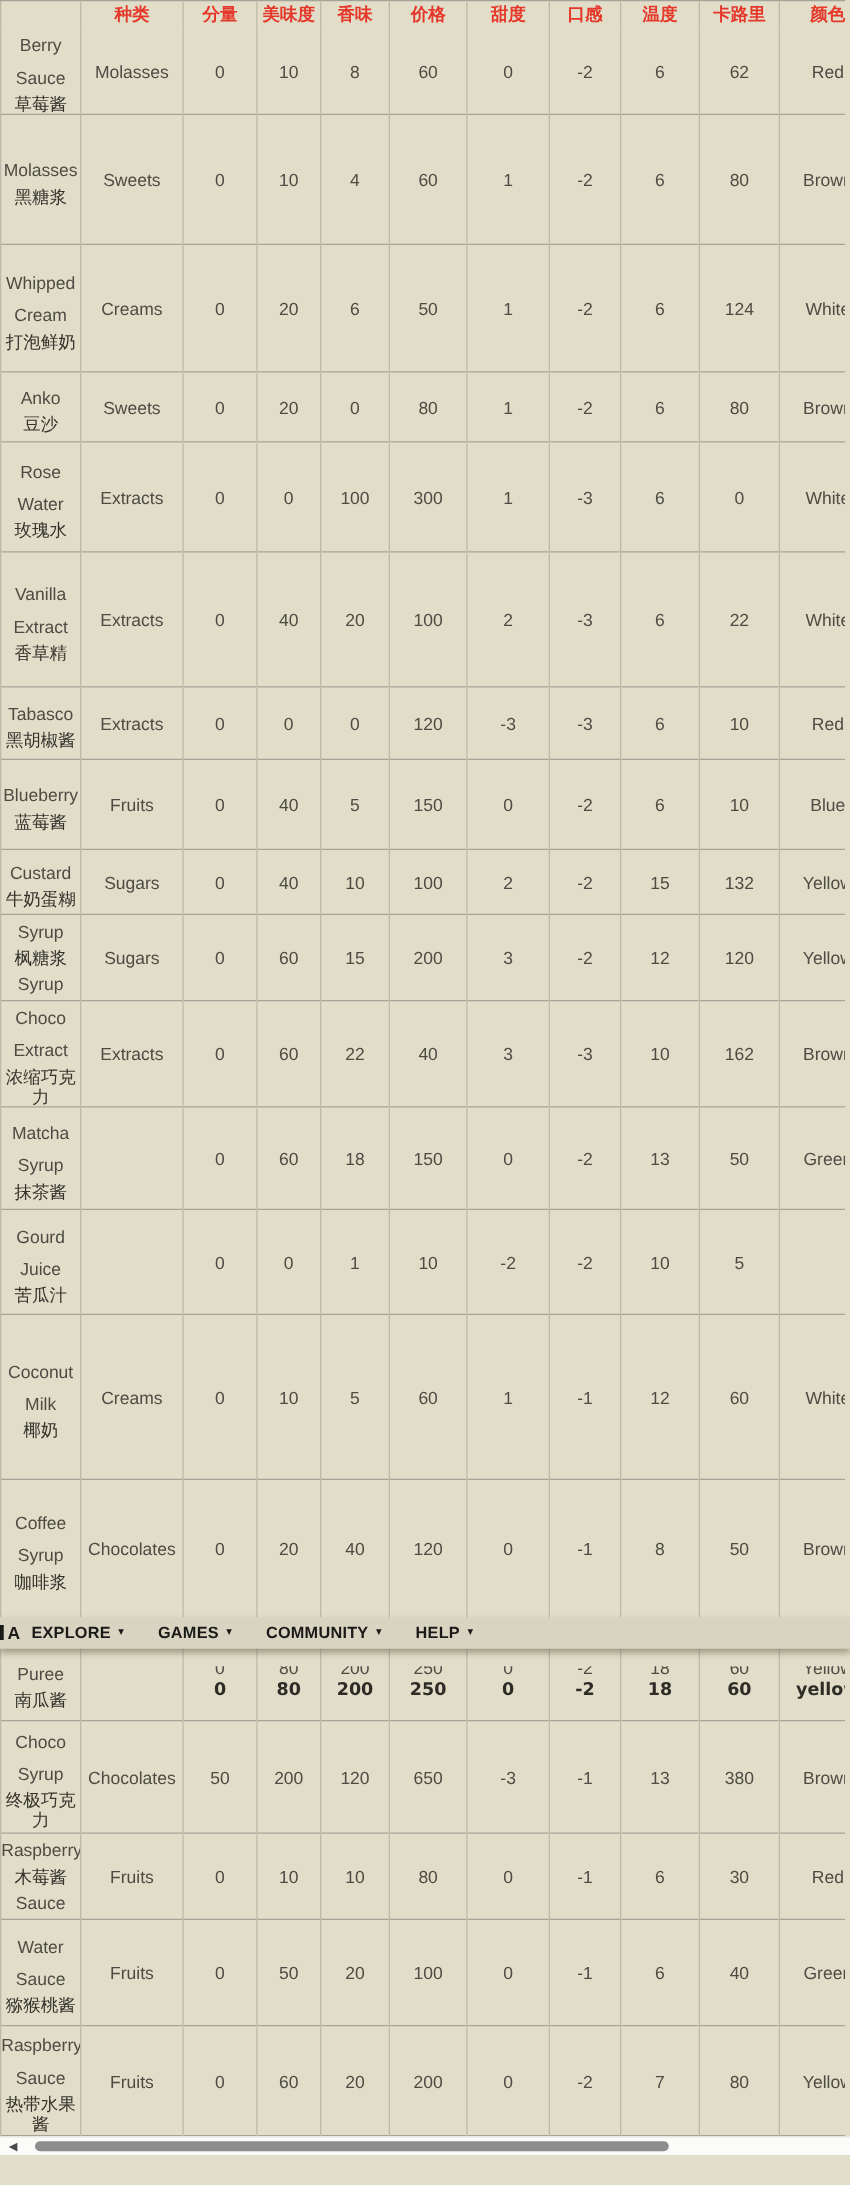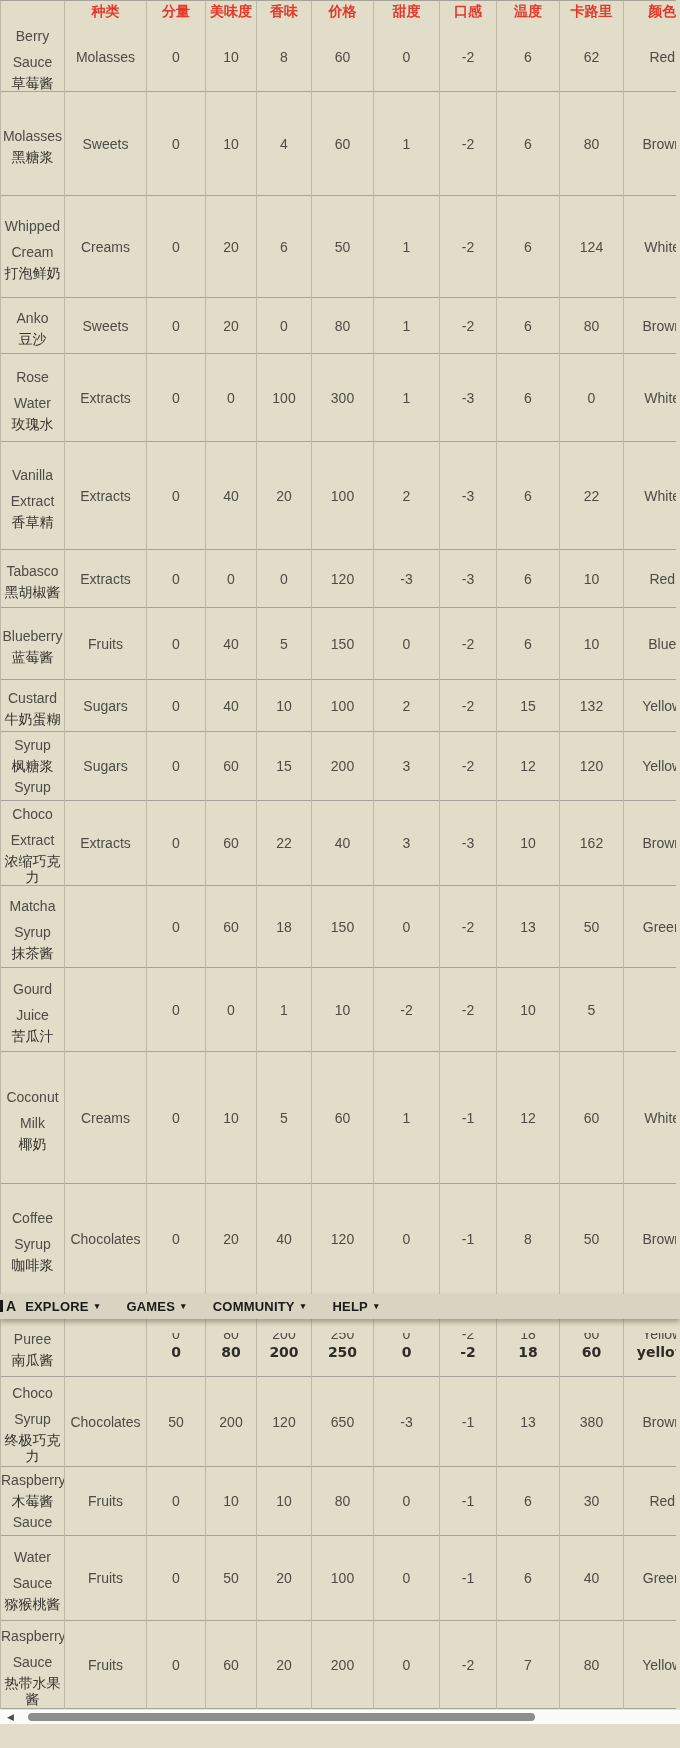--- a/index.html
+++ b/index.html
@@ -32,21 +32,21 @@
   .clip > span{display:block;margin-top:-6px;line-height:15px;color:var(--text)}
   .typed{line-height:19px;font-weight:700;color:var(--typed_text);font-family:"DejaVu Sans",sans-serif;font-size:14px}
   
   .navbar{
     position:relative;z-index:5;height:25px;width:680px;background:var(--navbar_bg);
     display:flex;align-items:center;box-shadow:0 3px 5px rgba(85,80,55,.45);
     color:var(--navbar_text);white-space:nowrap;
   }
   .nav-logo{display:inline-flex;align-items:center;font-weight:800;font-size:14px;margin-right:9px}
   .nav-logo::before{content:"";display:inline-block;width:3px;height:12px;background:var(--navbar_text);margin-right:3px}
-  .nav-item{display:inline-flex;align-items:center;margin-right:27px;font-size:13px;font-weight:bold;letter-spacing:.2px;cursor:pointer}
+  .nav-item{display:inline-flex;align-items:center;margin-right:27px;font-size:13px;font-weight:normal;letter-spacing:.2px;cursor:pointer}
   .nav-item .tri{font-style:normal;font-size:9px;margin-left:6px;line-height:1}
   .nav-annotation{font-size:15px;font-weight:600;color:#141412;font-family:"DejaVu Sans",sans-serif;margin-left:2px}
   
   .hscroll{position:relative;width:680px;height:14px;background:var(--scroll_track);border-top:1px solid #e4e4e0}
   .sb-arrow{position:absolute;left:7px;top:0;line-height:14px;font-size:9px;color:#4a4a4a}
   .sb-thumb{position:absolute;left:28px;top:3px;width:507px;height:8px;border-radius:4px;background:var(--scroll_thumb)}
 </style>
 </head>
 <body>
 

